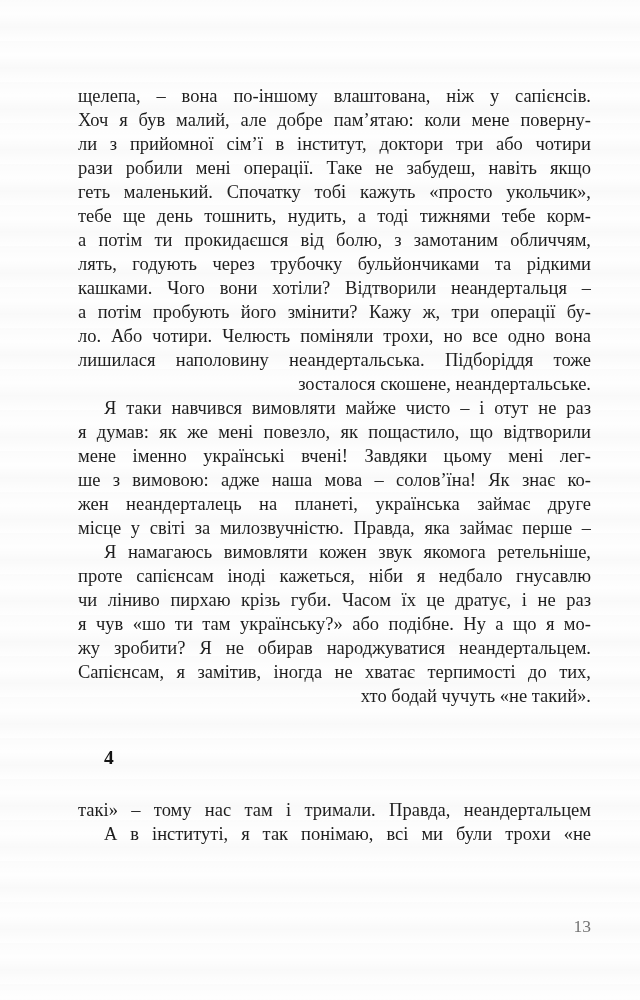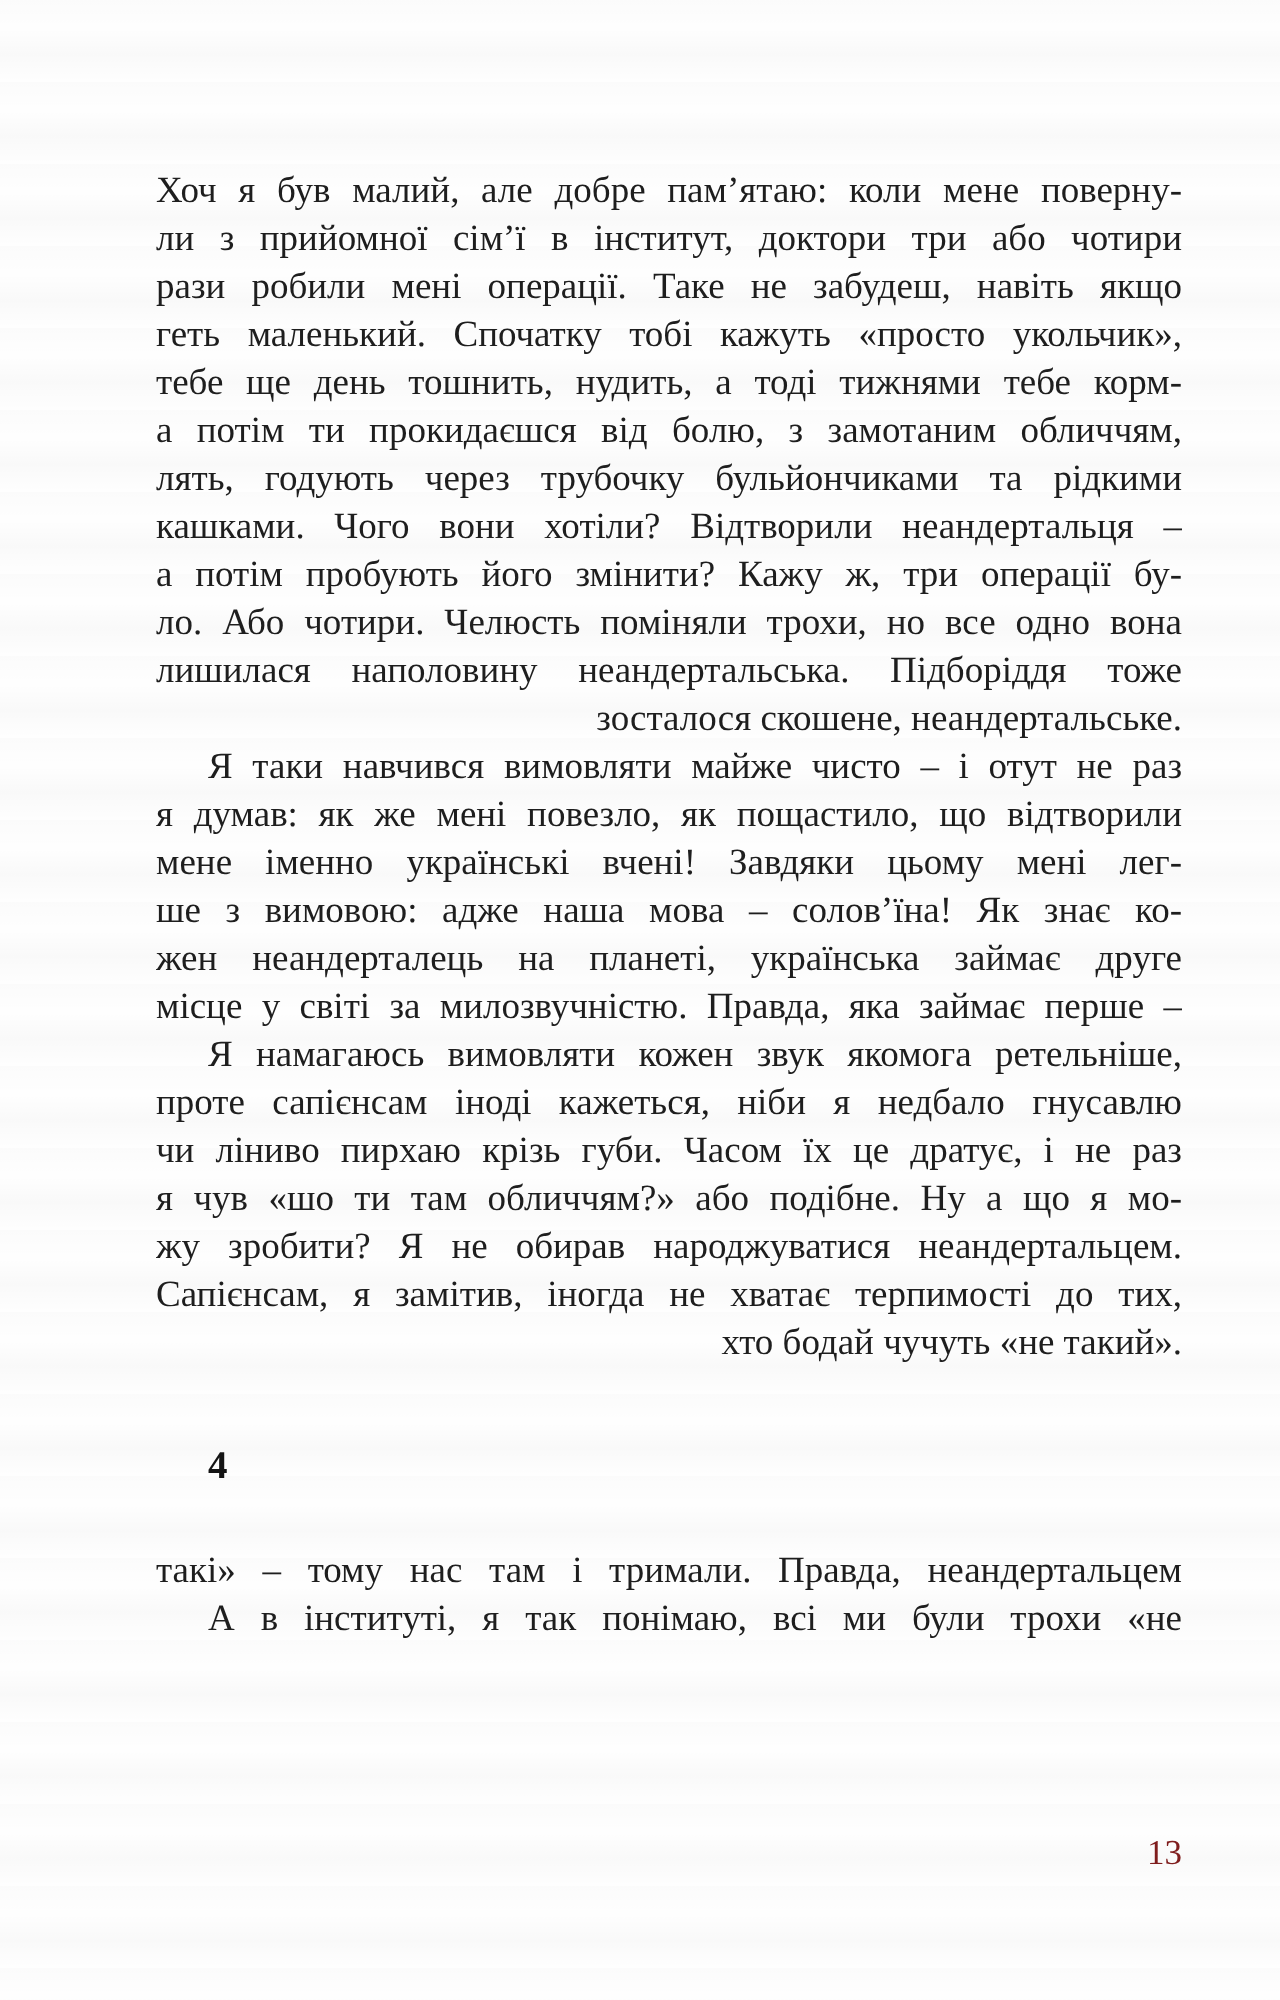--- a/index.html
+++ b/index.html
@@ -62,28 +62,29 @@
     line-height: 24px;
     color: #141414;
   }
   .page-number {
     position: absolute;
     top: 916px;
     left: 78px;
     width: 513px;
     text-align: right;
     font-size: 17.5px;
-    color: #7f1d1d;
+    color: #737373;
   }
 </style>
 </head>
 <body>
 
 <div class="page">
   <div class="text-column" id="text-column">
+      <div class="line j">щелепа, – вона по-іншому влаштована, ніж у сапієнсів.</div>
       <div class="line j">Хоч я був малий, але добре пам’ятаю: коли мене поверну-</div>
       <div class="line j">ли з прийомної сім’ї в інститут, доктори три або чотири</div>
       <div class="line j">рази робили мені операції. Таке не забудеш, навіть якщо</div>
       <div class="line j">геть маленький. Спочатку тобі кажуть «просто укольчик»,</div>
       <div class="line j">тебе ще день тошнить, нудить, а тоді тижнями тебе корм-</div>
       <div class="line j">а потім ти прокидаєшся від болю, з замотаним обличчям,</div>
       <div class="line j">лять, годують через трубочку бульйончиками та рідкими</div>
       <div class="line j">кашками. Чого вони хотіли? Відтворили неандертальця –</div>
       <div class="line j">а потім пробують його змінити? Кажу ж, три операції бу-</div>
       <div class="line j">ло. Або чотири. Челюсть поміняли трохи, но все одно вона</div>
@@ -91,21 +92,21 @@
       <div class="line last">зосталося скошене, неандертальське.</div>
       <div class="line j indent">Я таки навчився вимовляти майже чисто – і отут не раз</div>
       <div class="line j">я думав: як же мені повезло, як пощастило, що відтворили</div>
       <div class="line j">мене іменно українські вчені! Завдяки цьому мені лег-</div>
       <div class="line j">ше з вимовою: адже наша мова – солов’їна! Як знає ко-</div>
       <div class="line j">жен неандерталець на планеті, українська займає друге</div>
       <div class="line j">місце у світі за милозвучністю. Правда, яка займає перше –</div>
       <div class="line j indent">Я намагаюсь вимовляти кожен звук якомога ретельніше,</div>
       <div class="line j">проте сапієнсам іноді кажеться, ніби я недбало гнусавлю</div>
       <div class="line j">чи ліниво пирхаю крізь губи. Часом їх це дратує, і не раз</div>
-      <div class="line j">я чув «шо ти там обличчям?» або подібне. Ну а що я мо-</div>
+      <div class="line j">я чув «шо ти там українську?» або подібне. Ну а що я мо-</div>
       <div class="line j">жу зробити? Я не обирав народжуватися неандертальцем.</div>
       <div class="line j">Сапієнсам, я замітив, іногда не хватає терпимості до тих,</div>
       <div class="line last">хто бодай чучуть «не такий».</div>
       <div class="section-heading">4</div>
       <div class="line j">такі» – тому нас там і тримали. Правда, неандертальцем</div>
       <div class="line j indent">А в інституті, я так понімаю, всі ми були трохи «не</div>
     </div>
   <div class="page-number">13</div>
 </div>
 

